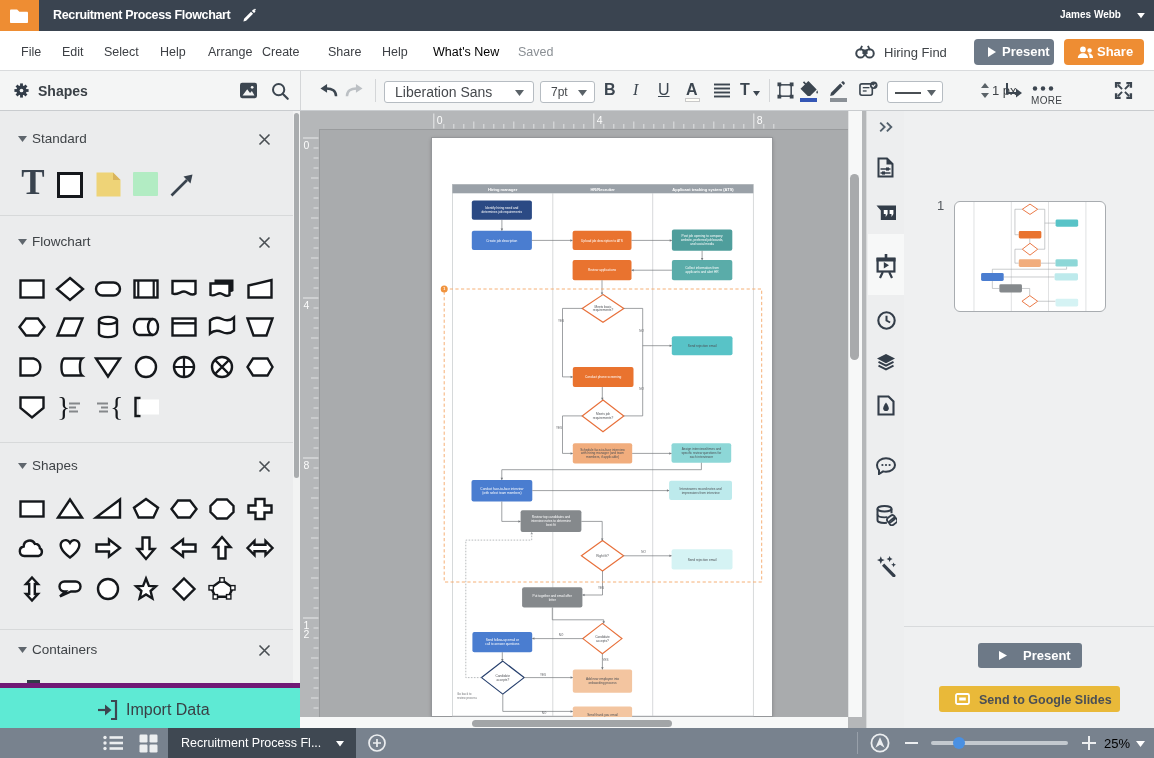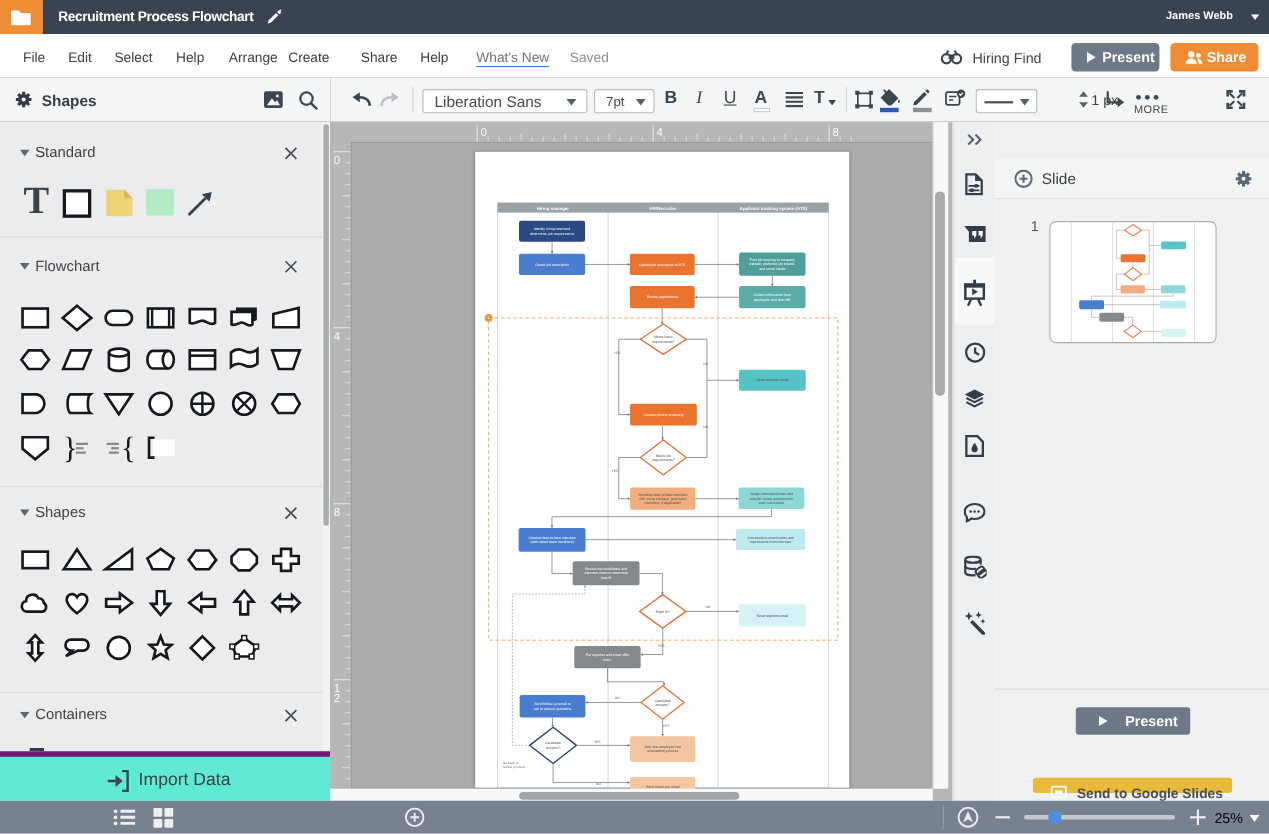--- a/index.html
+++ b/index.html
@@ -28,21 +28,21 @@
 
 <div class="abs" style="left:0;top:31px;width:1154px;height:40px;background:#fff;border-bottom:1px solid #d9dbdd;font-size:12.5px;color:#3d4045">
   <div class="abs" style="left:21px;top:14px">File</div>
   <div class="abs" style="left:62px;top:14px">Edit</div>
   <div class="abs" style="left:104px;top:14px">Select</div>
   <div class="abs" style="left:160px;top:14px">Help</div>
   <div class="abs" style="left:208px;top:14px">Arrange</div>
   <div class="abs" style="left:262px;top:14px">Create</div>
   <div class="abs" style="left:328px;top:14px">Share</div>
   <div class="abs" style="left:382px;top:14px">Help</div>
-  <div class="abs" style="left:433px;top:14px;color:#737373;border-bottom:1px solid #2d7ad1;padding-bottom:1px">What's New</div>
+  <div class="abs" style="left:433px;top:14px;color:#000000;border-bottom:1px solid #2d7ad1;padding-bottom:12px">What's New</div>
   <div class="abs" style="left:518px;top:14px;color:#8a8f94">Saved</div>
   <svg class="abs" style="left:855px;top:11px" width="20" height="17" viewBox="0 0 24 20">
     <circle cx="6.5" cy="13.5" r="5" fill="none" stroke="#3c4650" stroke-width="2.4"></circle>
     <circle cx="17.5" cy="13.5" r="5" fill="none" stroke="#3c4650" stroke-width="2.4"></circle>
     <path d="M8.5 4.5 6 9.5M15.5 4.5 18 9.5M10 10h4v3h-4z" fill="none" stroke="#3c4650" stroke-width="2.2"></path>
   </svg>
   <div class="abs" style="left:884px;top:14px;font-size:13px;color:#3f4347">Hiring Find</div>
   <div class="abs" style="left:974px;top:8px;width:80px;height:26px;background:#6d7987;border-radius:4px">
     <svg class="abs" style="left:14px;top:8px" width="8" height="10" viewBox="0 0 8 10">
         <polygon points="0,0 8,5 0,10" fill="#fff"></polygon>
@@ -711,37 +711,20 @@
     <rect x="10.7" y="11.2" width="8.6" height="5.2" rx="2.6" fill="none" stroke="#333d49" stroke-width="1.8" transform="rotate(-38 15 13.8)"></rect>
     <rect x="12.9" y="14" width="8.6" height="5.2" rx="2.6" fill="none" stroke="#333d49" stroke-width="1.8" transform="rotate(-38 17.2 16.6)"></rect>
   </svg>
   <svg class="abs" style="left:9px;top:444px" width="21" height="22" viewBox="0 0 21 22">
     <path d="M8.2 8.6 19 19.6c.8.8.8 1.7 0 2.4-.8.7-1.6.6-2.4-.2L6 10.8z" fill="#333d49"></path>
     <path d="M4.8 1.2l1.1 2.8 2.8 1.1-2.8 1.1-1.1 2.8-1.1-2.8L1 5.1l2.7-1.1zM13.6 1l.9 2.1 2.1.9-2.1.9-.9 2.1-.9-2.1-2.1-.9 2.1-.9zM17.6 7.4l.7 1.7 1.7.7-1.7.7-.7 1.7-.7-1.7-1.7-.7 1.7-.7z" fill="#333d49"></path>
   </svg>
 </div>
 
 <div class="abs" id="slides" style="left:904px;top:111px;width:250px;height:617px;background:#eff0f1">
-  <div class="abs" style="left:0;top:33px;width:250px;height:37px;background:#f3f4f4;border-bottom:1px solid #e0e2e3">
-    <svg class="abs" style="left:18px;top:10px" width="17" height="17" viewBox="0 0 17 17">
-      <circle cx="8.5" cy="8.5" r="7.4" fill="none" stroke="#5d6a76" stroke-width="1.9"></circle>
-      <path d="M8.5 4.9v7.2M4.9 8.5h7.2" stroke="#5d6a76" stroke-width="1.9"></path>
-    </svg>
-    <div class="abs" style="left:43px;top:10px;font-size:14px;color:#3d4247">Slide</div>
-    <svg class="abs" style="left:218px;top:10px" width="17" height="17" viewBox="0 0 24 24">
-      <g stroke="#5b6875" stroke-width="4">
-          <line x1="12" y1="2" x2="12" y2="22"></line>
-          <line x1="2" y1="12" x2="22" y2="12"></line>
-          <line x1="5" y1="5" x2="19" y2="19"></line>
-          <line x1="19" y1="5" x2="5" y2="19"></line>
-        </g>
-      <circle cx="12" cy="12" r="7.2" fill="#5b6875"></circle>
-        <circle cx="12" cy="12" r="2.6" fill="#fff"></circle>
-    </svg>
-  </div>
   <div class="abs" style="left:33px;top:87px;font-size:13px;color:#555a5f">1</div>
   <div class="abs" style="left:50px;top:90px;width:152px;height:111px;background:#fff;border:1px solid #a8acb0;border-radius:6px;overflow:hidden">
     <svg width="150" height="109" viewBox="-42 0 402 293">
       <line x1="8.4" y1="0" x2="8.4" y2="293" stroke="#d5d7d8" stroke-width="2"></line>
       <line x1="309.3" y1="0" x2="309.3" y2="293" stroke="#d5d7d8" stroke-width="2"></line>
       <line x1="108.8" y1="0" x2="108.8" y2="293" stroke="#d5d7d8" stroke-width="2"></line>
       <line x1="208.7" y1="0" x2="208.7" y2="293" stroke="#d5d7d8" stroke-width="2"></line>
       <g stroke="#9da1a5" stroke-width="1.5" fill="none">
         <polyline points="138.3,19.5 118.5,19.5 118.5,88 128.8,88"></polyline>
         <polyline points="179.7,19.5 198.7,19.5 198.7,126.9 179.7,126.9"></polyline>
@@ -768,21 +751,21 @@
       <rect x="227.6" y="260.3" width="60.9" height="20.3" rx="4" fill="#d5f3f4"></rect>
     </svg>
   </div>
   <div class="abs" style="left:0;top:515px;width:250px;height:1px;background:#d8dadc"></div>
   <div class="abs" style="left:74px;top:532px;width:104px;height:25px;background:#6d7987;border-radius:3px">
     <svg class="abs" style="left:21px;top:8px" width="8" height="9" viewBox="0 0 8 9">
         <polygon points="0,0 8,4.5 0,9" fill="#fff"></polygon>
       </svg>
     <div class="abs" style="left:45px;top:5px;font-size:13px;font-weight:bold;color:#fff">Present</div>
   </div>
-  <div class="abs" style="left:35px;top:596px;width:181px;height:14px;background:#e9b939;border-radius:3px">
+  <div class="abs" style="left:35px;top:575px;width:181px;height:26px;background:#e9b939;border-radius:3px">
     <svg class="abs" style="left:16px;top:7px" width="15" height="12" viewBox="0 0 15 12">
       <rect x="1" y="1" width="13" height="10" rx="1.5" fill="none" stroke="#fff" stroke-width="1.8"></rect>
       <rect x="4.2" y="4.5" width="6.6" height="3" fill="#fff"></rect>
     </svg>
     <div class="abs" style="left:40px;top:6.5px;font-size:12.5px;font-weight:bold;color:#4a4f55">Send to Google Slides</div>
   </div>
 </div>
 
 <div class="abs" id="bottombar" style="left:0;top:728px;width:1154px;height:30px;background:#78828e">
   <svg class="abs" style="left:103px;top:7px" width="20" height="16" viewBox="0 0 20 16">
@@ -798,20 +781,25 @@
       </g>
   </svg>
   <svg class="abs" style="left:139px;top:6px" width="19" height="19" viewBox="0 0 19 19">
     <g fill="#eceef0">
         <rect x="0.5" y="0.5" width="8" height="8" rx="1.2"></rect>
         <rect x="10.5" y="0.5" width="8" height="8" rx="1.2"></rect>
         <rect x="0.5" y="10.5" width="8" height="8" rx="1.2"></rect>
         <rect x="10.5" y="10.5" width="8" height="8" rx="1.2"></rect>
       </g>
   </svg>
+  <div class="abs" style="left:168px;top:0;width:188px;height:30px;background:#3f4852;color:#fff;font-size:12.5px;line-height:30px;padding-left:13px">Recruitment Process Fl...
+    <svg class="abs" style="right:12px;top:13px" width="8" height="6" viewBox="0 0 8 6">
+        <polygon points="0,0 8,0 4,5.5" fill="#fff"></polygon>
+      </svg>
+  </div>
   <svg class="abs" style="left:368px;top:6px" width="18" height="18" viewBox="0 0 18 18">
     <circle cx="9" cy="9" r="8" fill="none" stroke="#eceef0" stroke-width="1.7"></circle>
     <path d="M9 5v8M5 9h8" stroke="#eceef0" stroke-width="1.7"></path>
   </svg>
   <div class="abs" style="left:857px;top:4px;width:1px;height:22px;background:#98a0aa"></div>
   <svg class="abs" style="left:870px;top:5px" width="20" height="20" viewBox="0 0 20 20">
     <circle cx="10" cy="10" r="8.6" fill="none" stroke="#eceef0" stroke-width="1.8"></circle>
     <polygon points="10,4.2 14.6,14.8 10,11.8 5.4,14.8" fill="#eceef0"></polygon>
   </svg>
   <div class="abs" style="left:905px;top:13.5px;width:13px;height:2.6px;background:#eceef0"></div>

